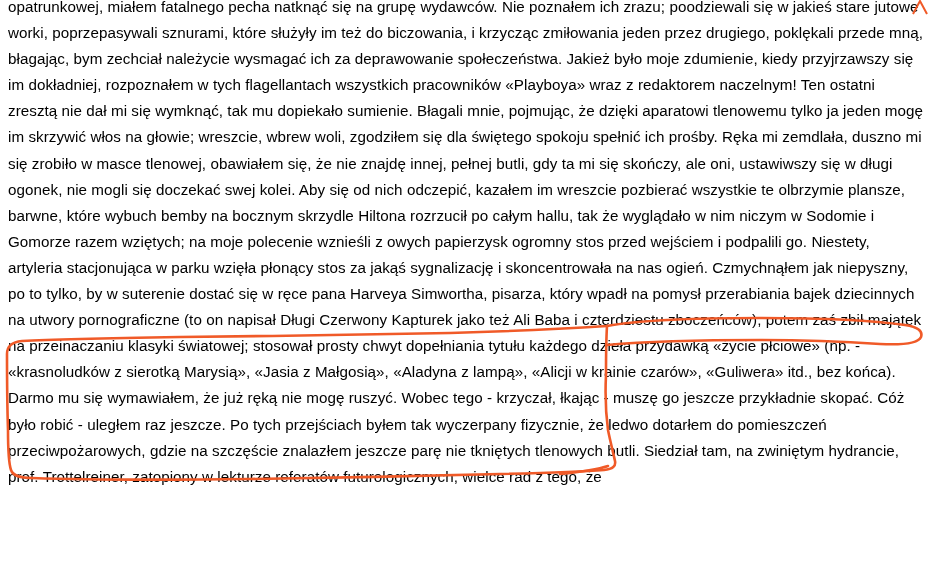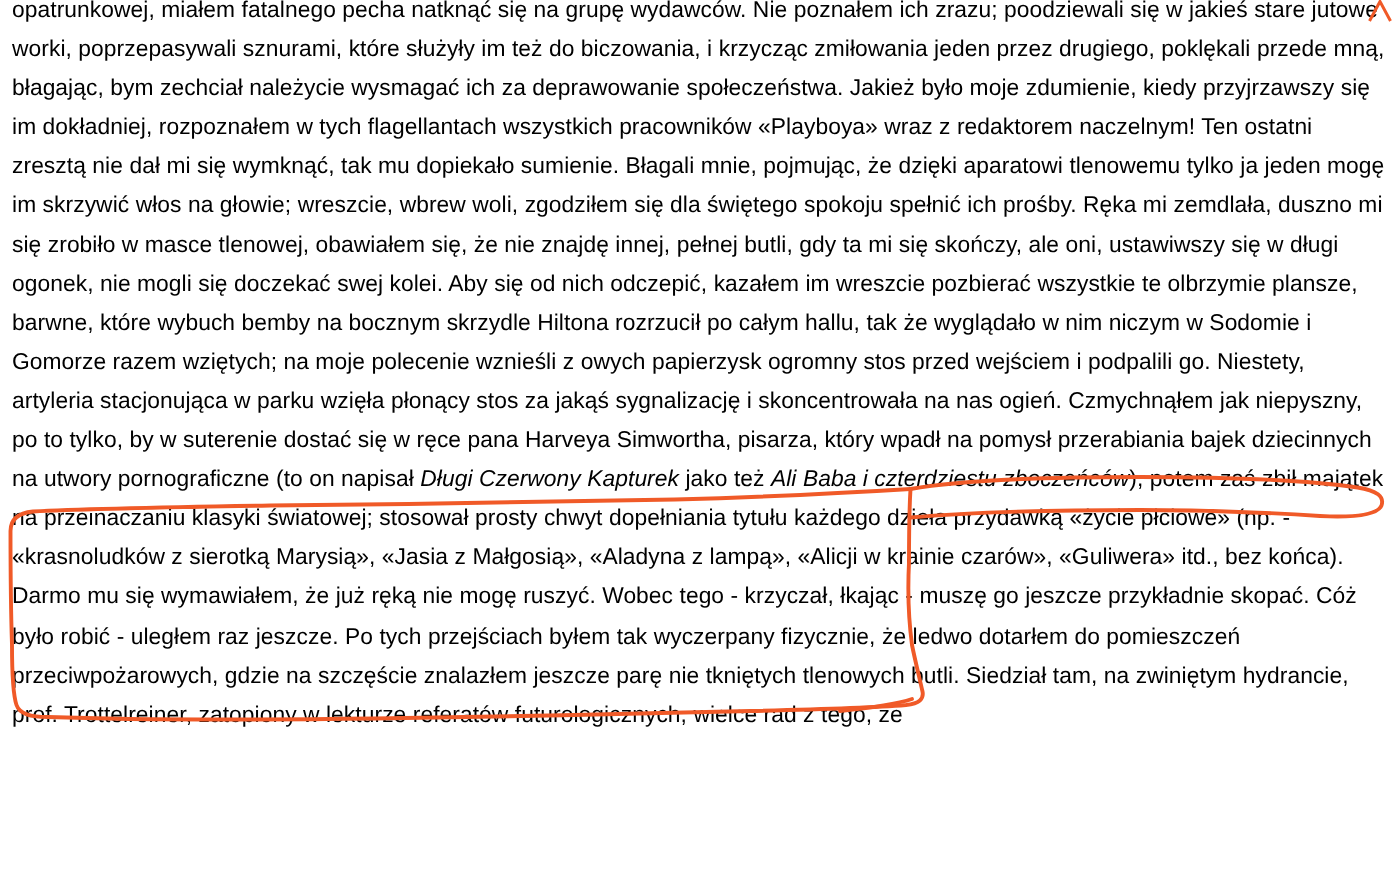--- a/index.html
+++ b/index.html
@@ -33,21 +33,20 @@
     letter-spacing: 0.05px;
   }
   .text-body p {
     margin: 0;
     text-align: justify;
   }
   .text-body p:last-child {
     text-align: left;
   }
   i, .ital {
-    font-style: italic;
   }
   
   .annotation-layer {
     position: absolute;
     left: 0;
     top: 0;
     width: 931px;
     height: 582px;
     pointer-events: none;
   }

